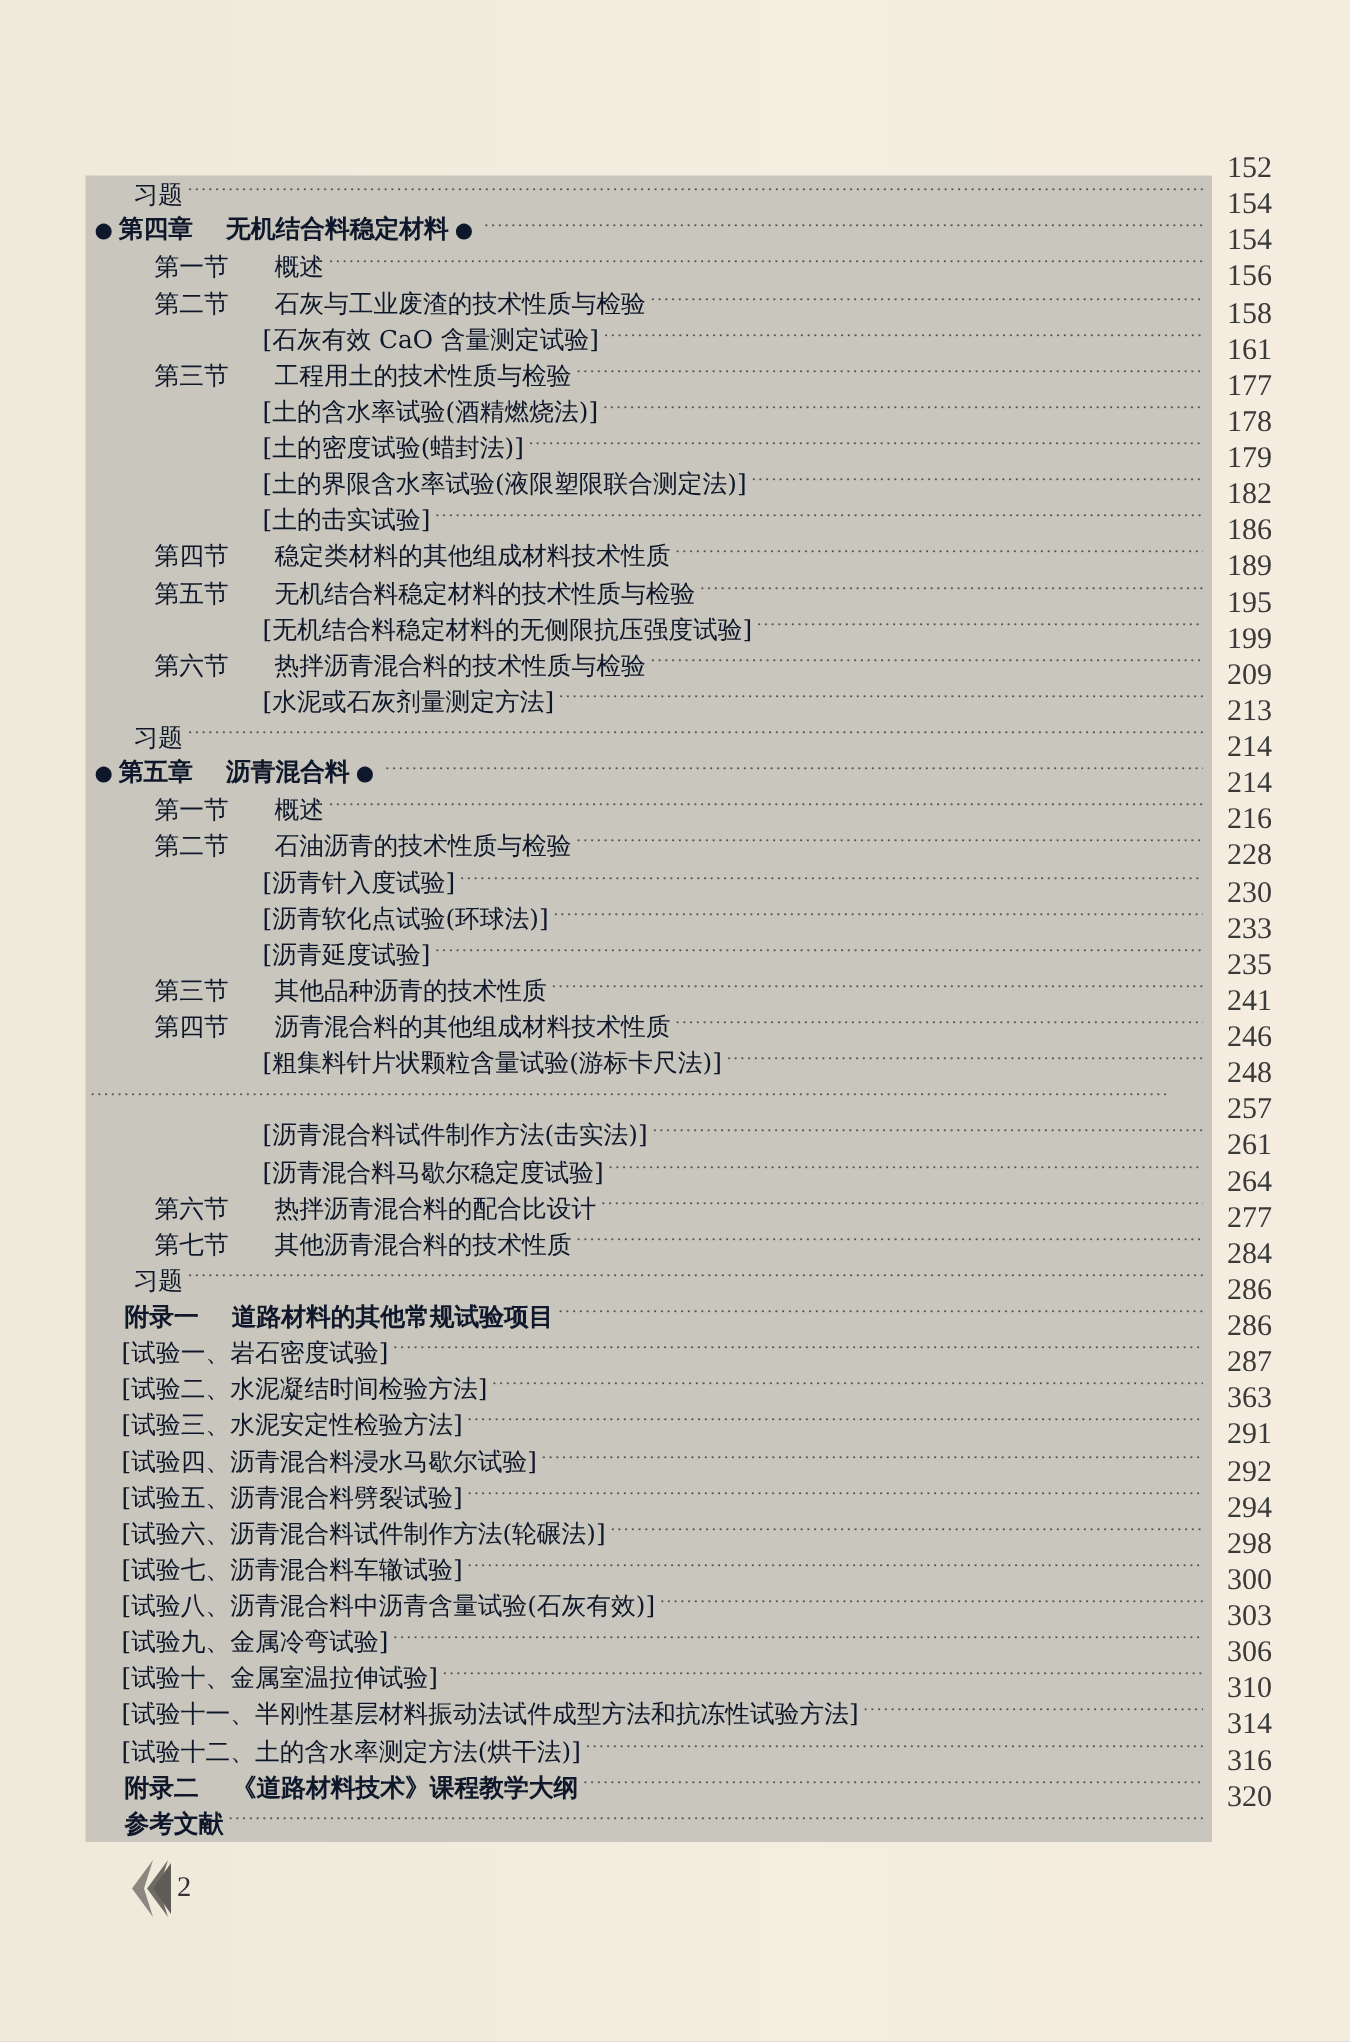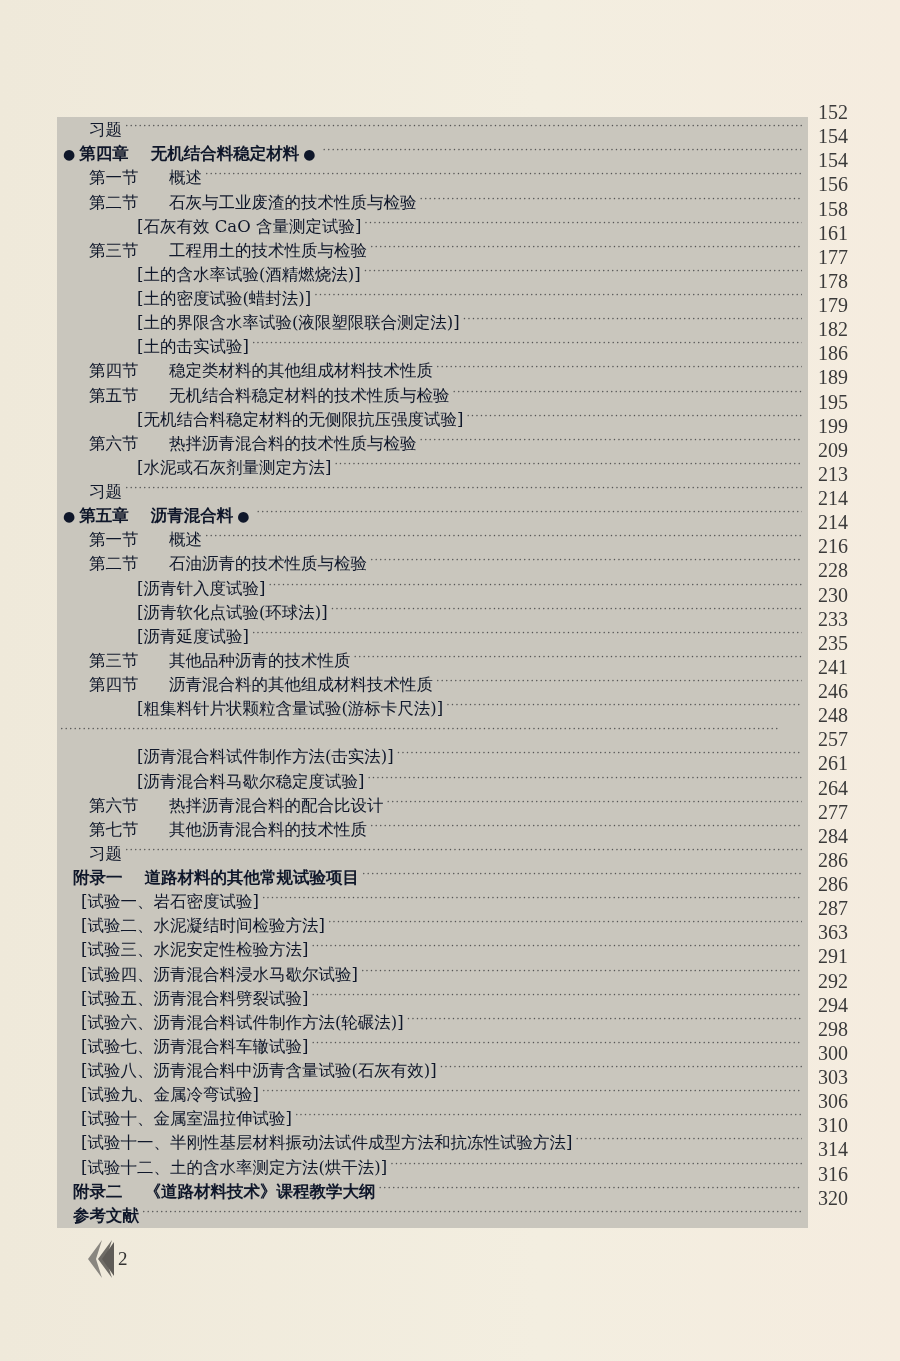--- a/index.html
+++ b/index.html
@@ -48,23 +48,23 @@
     font-size: 11px;
     line-height: 22px;
     position: relative;
     top: -3px;
   }
   .row .leader::before {
     content: "································································································································································";
   }
   .lvl-0 { padding-left: 32px; }
   .lvl-ch { padding-left: 6px; font-family: "DejaVu Sans", "Liberation Sans", sans-serif; font-weight: bold; }
-  .lvl-1 { padding-left: 32px; margin-top: 44px; }
-  .lvl-2 { padding-left: 80px; }
-  .lvl-app { padding-left: 16px; font-family: "DejaVu Sans", "Liberation Sans", sans-serif; font-weight: bold; text-align: center; }
+  .lvl-1 { padding-left: 46px; margin-top: 44px; }
+  .lvl-2 { padding-left: 118px; }
+  .lvl-app { padding-left: 26px; font-family: "DejaVu Sans", "Liberation Sans", sans-serif; font-weight: bold; text-align: center; }
   .lvl-app-item { padding-left: 24px; }
   .sec-num { display: inline-block; width: 80px; }
   .ch-num { display: inline-block; margin-right: 22px; }
   .bullet { display: inline-block; margin-right: 4px; font-size: 14px; }
   .bullet-after { margin-left: 4px; }
   .pages {
     position: absolute;
     left: 812px; top: 100px;
     width: 60px;
   }

